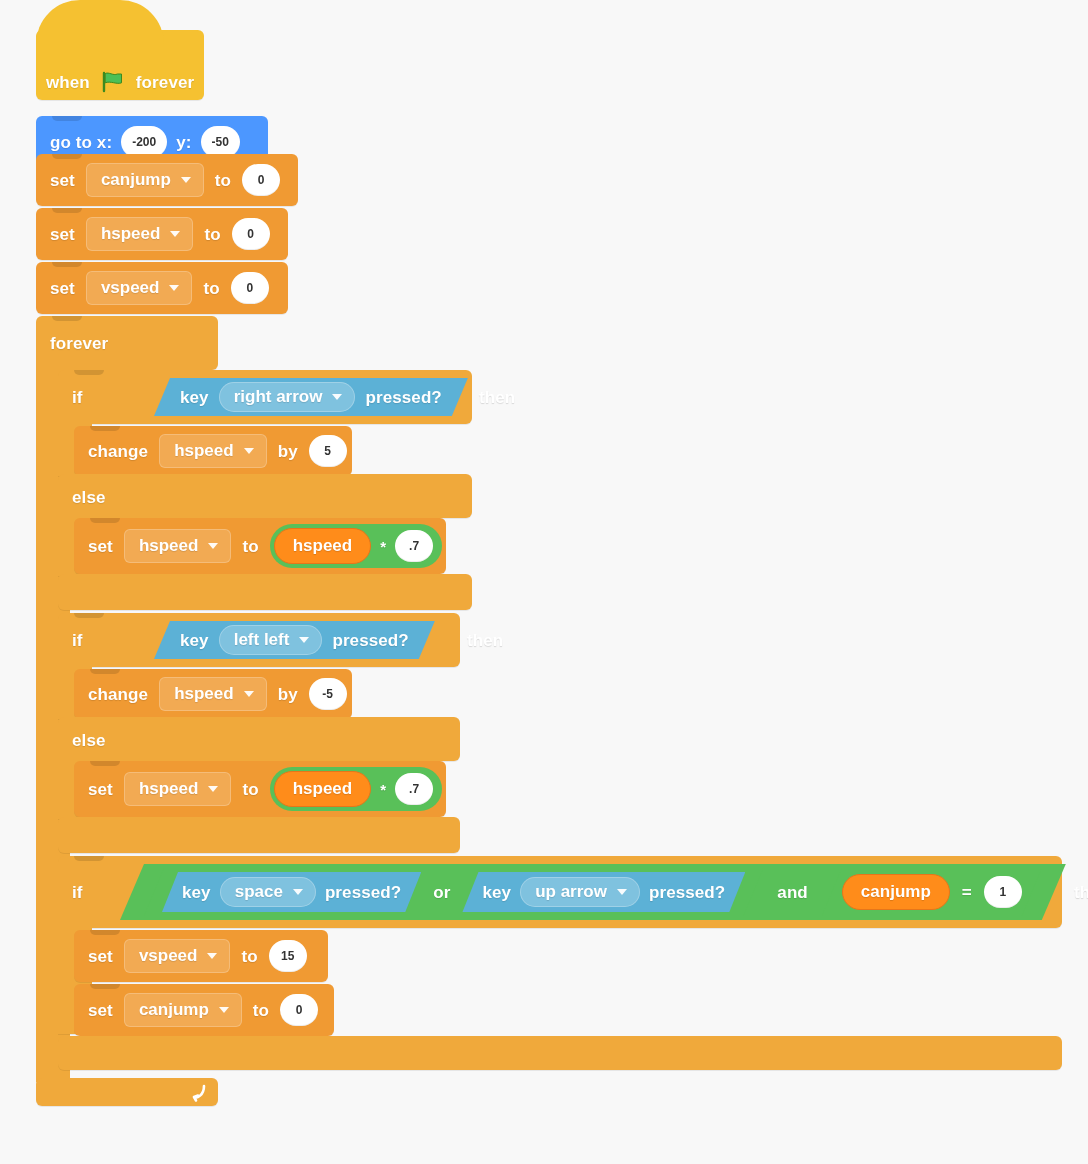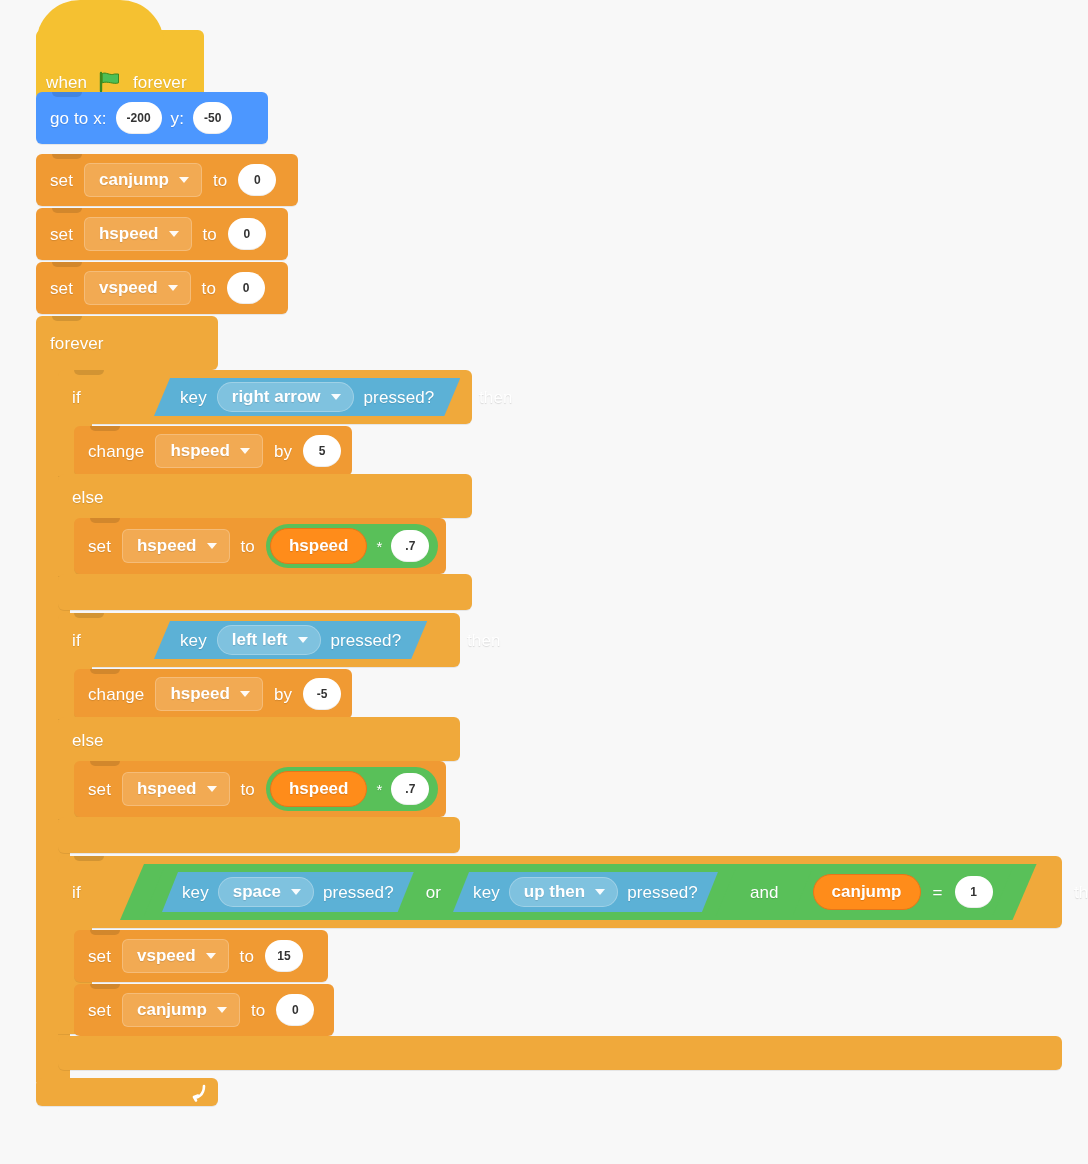--- a/index.html
+++ b/index.html
@@ -14,21 +14,21 @@
     position: relative;
     width: 1088px;
     height: 1164px;
     background: #F8F8F8;
   }
 
   
   .lbl {
     color: #FFFFFF;
     font-size: 17px;
-    font-weight: normal;
+    font-weight: bold;
     letter-spacing: .1px;
     white-space: nowrap;
     line-height: 1;
     text-shadow: 0 1px 1px rgba(0,0,0,.13);
   }
 
   
   .num {
     display: inline-flex;
     align-items: center;
@@ -159,21 +159,21 @@
       <span class="flag">
         <svg width="24" height="22" viewBox="0 0 24 22">
           <path d="M3 2 L3 20" stroke="#3D8A1E" stroke-width="2.4" stroke-linecap="round" fill="none"></path>
           <path d="M4.2 2.6 C8 0.6 12 5 16.5 3 L20.5 3 L20.5 11.8 C16 13.8 9.5 9.6 4.2 11.8 Z" fill="#4CBF56" stroke="#3D8A1E" stroke-width="1"></path>
         </svg>
       </span>
       <span class="lbl">forever</span>
     </div>
   </div>
 
-  <div class="abs motion" style="left:36px; top:92px; width:232px; height:52px;">
+  <div class="abs motion" style="left:36px; top:116px; width:232px; height:52px;">
     <div class="notch"></div>
     <div class="row" style="gap:9px;">
       <span class="lbl">go to x:</span>
       <span class="num">-200</span>
       <span class="lbl">y:</span>
       <span class="num">-50</span>
     </div>
   </div>
 
   <div class="abs vars" style="left:36px; top:154px; width:262px; height:52px;">
@@ -353,21 +353,21 @@
           </span>
           <span class="lbl">pressed?</span>
         </span>
 
         <span class="lbl">or</span>
 
         <span class="hex hex-sense" style="position:relative; left:0; top:0; height:40px; padding:0 20px; gap:9px;
                      clip-path:polygon(16px 0, 100% 0, calc(100% - 16px) 100%, 0 100%);">
           <span class="lbl">key</span>
           <span class="dd sense" style="height:30px;">
-            <span>up then</span>
+            <span>up arrow</span>
             <i class="caret"></i>
           </span>
           <span class="lbl">pressed?</span>
         </span>
       </span>
 
       <span class="lbl">and</span>
 
       <span class="hex hex-op" style="position:relative; left:0; top:0; height:48px; padding:0 20px; gap:12px;
                    clip-path:polygon(20px 0, 100% 0, calc(100% - 20px) 100%, 0 100%);">

